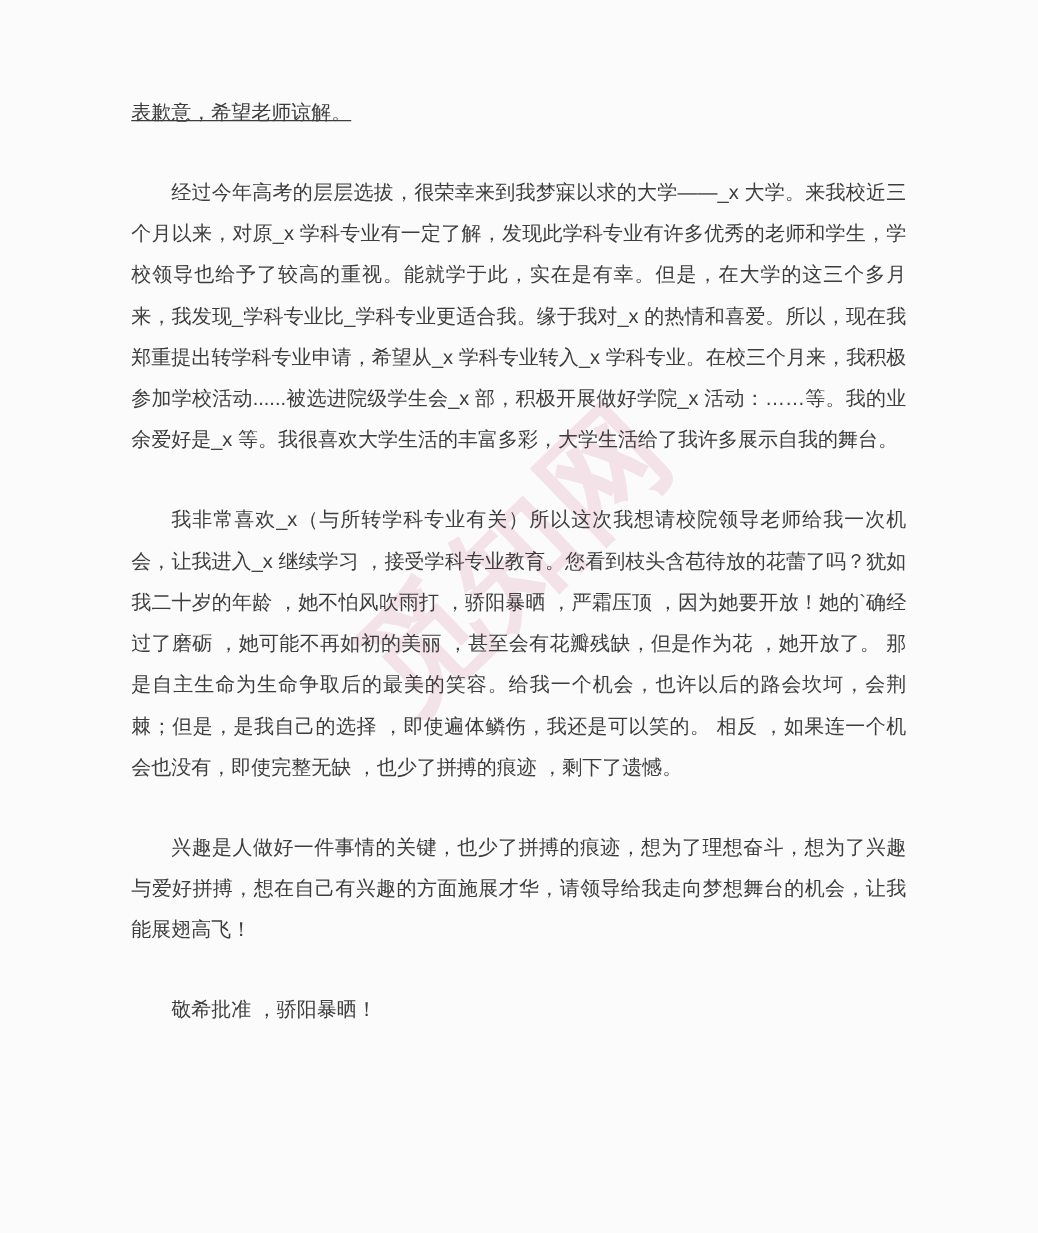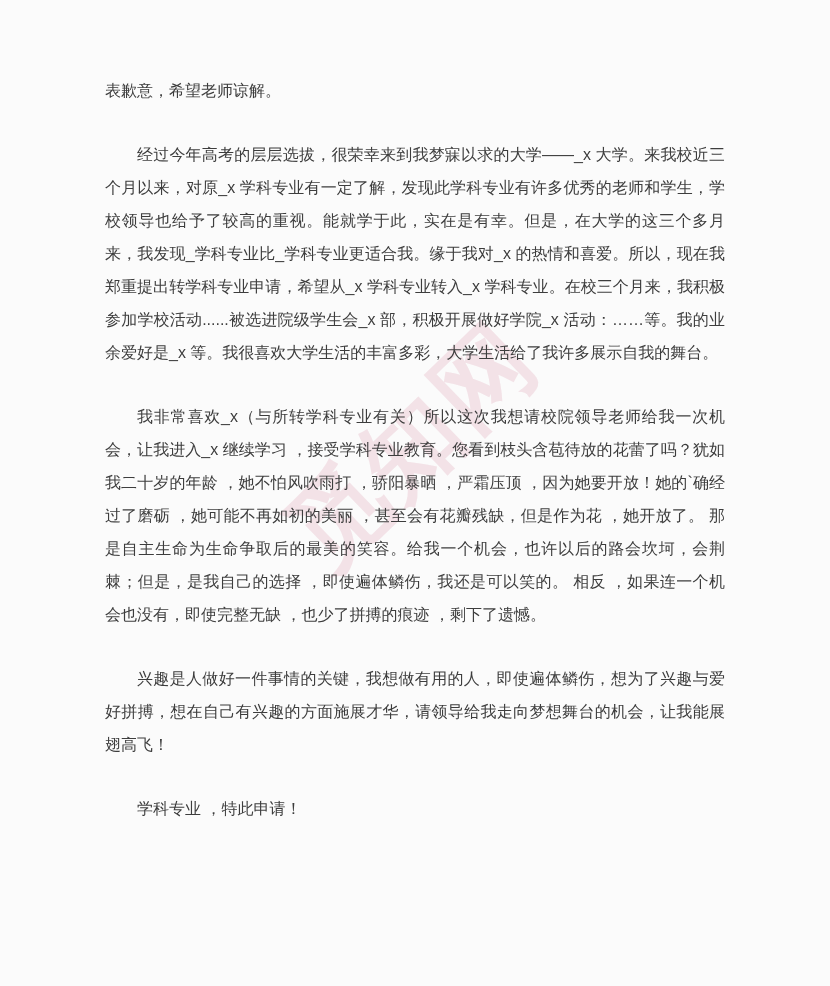--- a/index.html
+++ b/index.html
@@ -38,35 +38,36 @@
     font-size: 16px;
     line-height: 33px;
     text-align: justify;
   }
   .content p {
     margin: 0 0 31px 0;
     text-indent: 2em;
   }
   .content p.no-indent {
     text-indent: 0;
+    text-decoration: underline;
   }
 </style>
 </head>
 <body>
 
 <div class="page">
 
   <div class="watermark">觅知网</div>
 
   <div class="content">
     <p class="no-indent">表歉意，希望老师谅解。</p>
 
     <p>经过今年高考的层层选拔，很荣幸来到我梦寐以求的大学——_x 大学。来我校近三个月以来，对原_x 学科专业有一定了解，发现此学科专业有许多优秀的老师和学生，学校领导也给予了较高的重视。能就学于此，实在是有幸。但是，在大学的这三个多月来，我发现_学科专业比_学科专业更适合我。缘于我对_x 的热情和喜爱。所以，现在我郑重提出转学科专业申请，希望从_x 学科专业转入_x 学科专业。在校三个月来，我积极参加学校活动......被选进院级学生会_x 部，积极开展做好学院_x 活动：……等。我的业余爱好是_x 等。我很喜欢大学生活的丰富多彩，大学生活给了我许多展示自我的舞台。</p>
 
     <p>我非常喜欢_x（与所转学科专业有关）所以这次我想请校院领导老师给我一次机会，让我进入_x 继续学习 ，接受学科专业教育。您看到枝头含苞待放的花蕾了吗？犹如我二十岁的年龄 ，她不怕风吹雨打 ，骄阳暴晒 ，严霜压顶 ，因为她要开放！她的`确经过了磨砺 ，她可能不再如初的美丽 ，甚至会有花瓣残缺，但是作为花 ，她开放了。 那是自主生命为生命争取后的最美的笑容。给我一个机会，也许以后的路会坎坷，会荆棘；但是，是我自己的选择 ，即使遍体鳞伤，我还是可以笑的。 相反 ，如果连一个机会也没有，即使完整无缺 ，也少了拼搏的痕迹 ，剩下了遗憾。</p>
 
-    <p>兴趣是人做好一件事情的关键，我想做有用的人，即使遍体鳞伤，想为了兴趣与爱好拼搏，想在自己有兴趣的方面施展才华，请领导给我走向梦想舞台的机会，让我能展翅高飞！</p>
+    <p>兴趣是人做好一件事情的关键，也少了拼搏的痕迹，想为了理想奋斗，想为了兴趣与爱好拼搏，想在自己有兴趣的方面施展才华，请领导给我走向梦想舞台的机会，让我能展翅高飞！</p>
 
 
-    <p>学科专业 ，特此申请！</p>
+    <p>敬希批准 ，骄阳暴晒！</p>
   </div>
 
 </div>
 
 </body></html>

